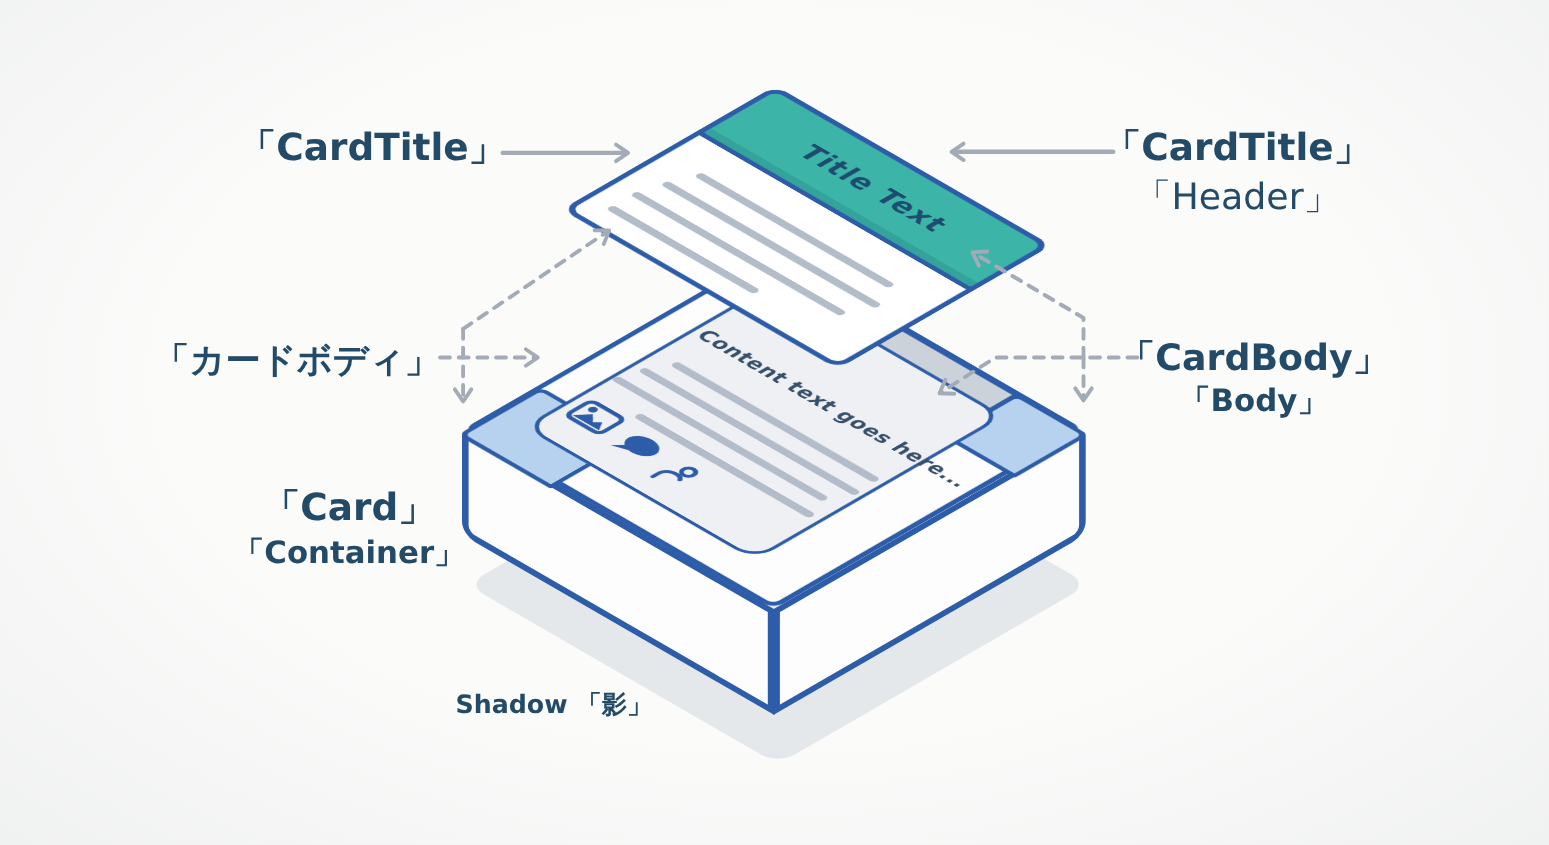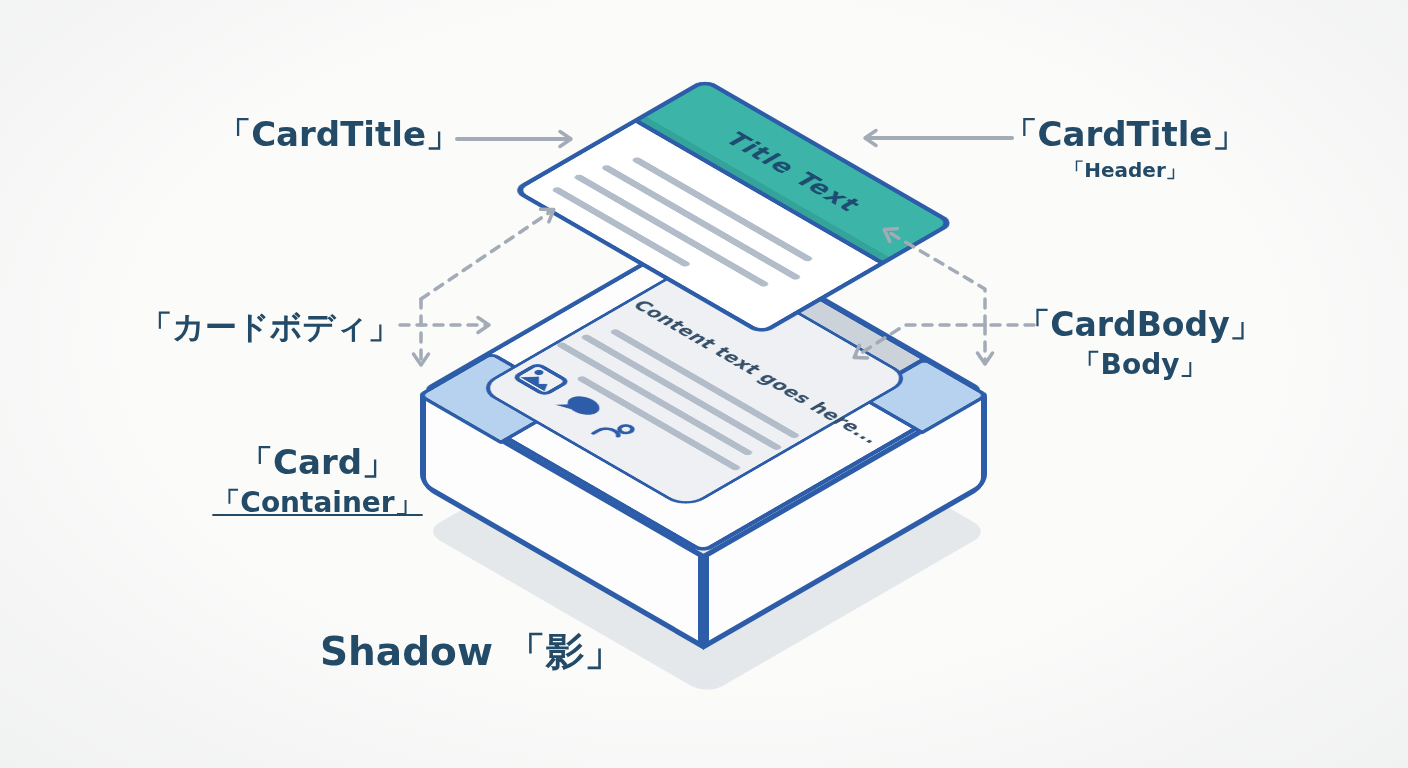--- a/index.html
+++ b/index.html
@@ -51,29 +51,29 @@
   .arr-dashed{stroke:var(--arrow);stroke-width:3.5;fill:none;stroke-linecap:round;
     stroke-linejoin:round;stroke-dasharray:9 8;}
   
   .lbl{position:absolute;color:var(--label);font-weight:700;line-height:1.32;z-index:9;}
   .lbl div{white-space:nowrap;}
   .lbl-cardtitle-left{left:140px;top:112px;width:320px;text-align:right;}
   .lbl-cardtitle-left .l1{font-size:34px;}
   .lbl-cardtitle-left .l2{font-size:32px;}
   .lbl-cardtitle-right{left:1000px;top:112px;width:250px;text-align:center;}
   .lbl-cardtitle-right .l1{font-size:34px;}
-  .lbl-cardtitle-right .l2{font-size:20px;font-weight:700;}
+  .lbl-cardtitle-right .l2{font-size:33px;font-weight:400;}
   .lbl-cardbody-left{left:130px;top:306px;width:270px;text-align:right;font-size:32px;}
   .lbl-cardbody-right{left:1015px;top:303px;width:250px;text-align:center;}
   .lbl-cardbody-right .l1{font-size:33px;}
   .lbl-cardbody-right .l2{font-size:28px;font-weight:600;}
   .lbl-card{left:200px;top:440px;width:235px;text-align:center;}
   .lbl-card .l1{font-size:34px;text-align:center;}
-  .lbl-card .l2{font-size:28px;font-weight:600;text-decoration:underline;}
-  .lbl-shadow{left:320px;top:626px;width:260px;text-align:right;font-size:39px;}
+  .lbl-card .l2{font-size:28px;font-weight:600;}
+  .lbl-shadow{left:333px;top:626px;width:260px;text-align:right;font-size:23px;}
   .icon-svg{display:block;}
 </style>
 </head>
 <body>
 
 <div id="scene">
 
   <div class="shadow-diamond iso"></div>
 
   <div class="face face-left"></div>

